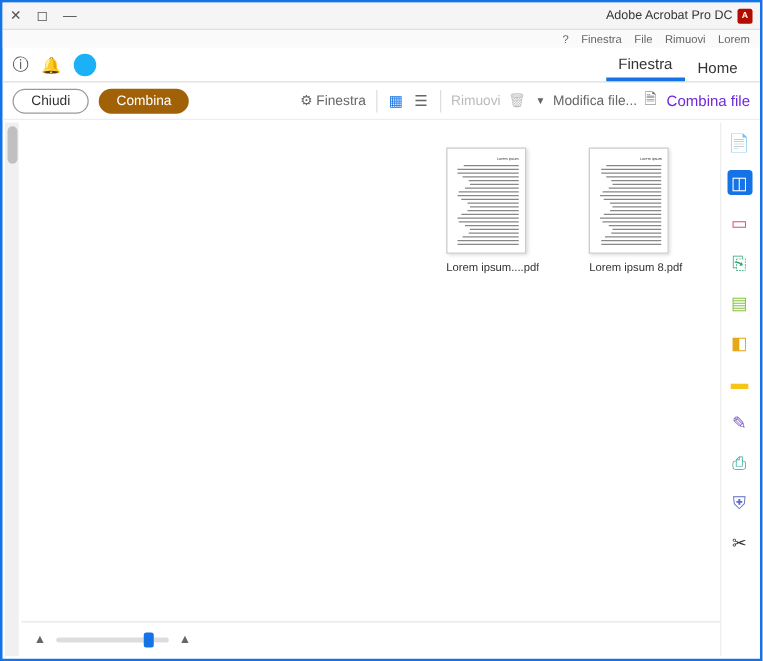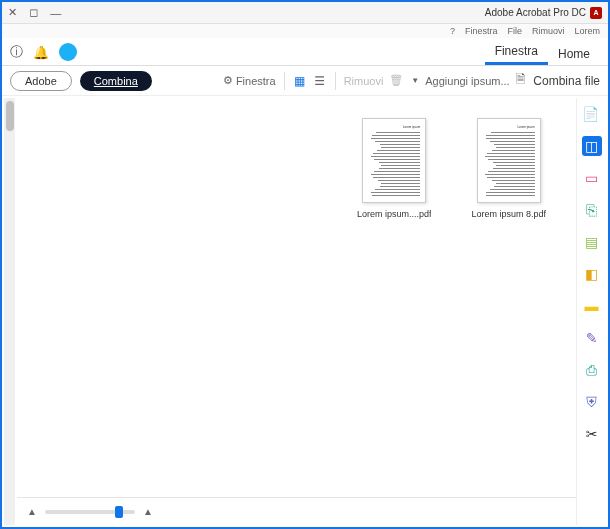--- a/index.html
+++ b/index.html
@@ -14,43 +14,43 @@
 .menubar { height: 14px; display: flex; flex-direction: row-reverse; align-items: center; gap: 10px; padding: 0 8px; font-size: 9px; color: #666; background: #fafafa; }
 
 .tabbar { height: 28px; display: flex; flex-direction: row-reverse; align-items: flex-end; border-bottom: 1px solid #ddd; padding: 0 8px; }
 .tabbar .tab { padding: 4px 10px; font-size: 12px; color: #333; cursor: pointer; }
 .tabbar .tab.active { border-bottom: 3px solid #1473e6; font-weight: 500; }
 .tabbar .left-icons { margin-right: auto; display: flex; align-items: center; gap: 10px; padding-bottom: 4px; }
 .tabbar .left-icons .dot { width: 18px; height: 18px; border-radius: 50%; background: #1cb0f6; }
 .tabbar .left-icons .bell, .tabbar .left-icons .info { color: #555; font-size: 13px; }
 
 .toolbar { height: 30px; display: flex; flex-direction: row-reverse; align-items: center; padding: 0 8px; border-bottom: 1px solid #eee; gap: 8px; font-size: 11px; }
-.toolbar .crumb { color: #404040; font-size: 12px; }
+.toolbar .crumb { color: #6d28d9; font-size: 12px; }
 .toolbar .action-group { display: flex; flex-direction: row-reverse; align-items: center; gap: 6px; color: #666; }
 .toolbar .action-group.disabled { color: #bbb; }
 .toolbar .sep { width: 1px; height: 18px; background: #ddd; }
 .toolbar .view-icons { display: flex; gap: 6px; }
 .toolbar .view-icons span { width: 14px; height: 14px; display: inline-flex; align-items: center; justify-content: center; font-size: 12px; color: #666; cursor: pointer; }
 .toolbar .view-icons span.active { color: #1473e6; }
 .toolbar .options { display: flex; align-items: center; gap: 3px; color: #666; cursor: pointer; }
 .toolbar .spacer { flex: 1; }
-.toolbar .btn-combine { background: #0f172a; color: #fff; border: none; border-radius: 12px; padding: 4px 14px; font-size: 11px; cursor: pointer; text-decoration: underline; }
+.toolbar .btn-combine { background: #a16207; color: #fff; border: none; border-radius: 12px; padding: 4px 14px; font-size: 11px; cursor: pointer; }
 .toolbar .btn-close { background: #fff; border: 1px solid #999; border-radius: 12px; padding: 3px 14px; font-size: 11px; cursor: pointer; color: #333; }
 
 .workspace { position: absolute; top: 96px; bottom: 2px; left: 2px; right: 2px; display: flex; flex-direction: row-reverse; }
 .side-rail { width: 30px; background: #fff; border-left: 1px solid #eee; display: flex; flex-direction: column; align-items: center; padding-top: 6px; gap: 12px; }
 .side-rail .tool { width: 20px; height: 20px; display: flex; align-items: center; justify-content: center; font-size: 14px; cursor: pointer; border-radius: 3px; }
 .side-rail .tool.active { background: #1473e6; color: #fff; }
 
 .canvas { flex: 1; position: relative; border-left: 1px solid #eee; background: #fff; }
 .scrollbar-v { position: absolute; top: 0; left: 0; width: 10px; height: 100%; background: #f0f0f0; }
 .scrollbar-v .thumb { width: 8px; margin: 1px; background: #c0c0c0; border-radius: 4px; height: 30px; position: absolute; top: 2px; }
 
 .thumbs-area { position: absolute; top: 0; right: 0; left: 12px; bottom: 30px; display: flex; flex-direction: row-reverse; gap: 40px; padding: 20px 30px; }
-.thumb-item { display: flex; flex-direction: column; align-items: center; gap: 6px; }
+.thumb-item { display: flex; flex-direction: column; align-items: flex-start; gap: 6px; }
 .thumb-page { width: 64px; height: 85px; border: 1px solid #ccc; background: #fff; box-shadow: 1px 1px 3px rgba(0,0,0,0.15); padding: 6px 5px; overflow: hidden; }
 .thumb-page .fake-title { font-size: 3px; text-align: right; color: #333; margin-bottom: 3px; }
 .thumb-page .fake-line { height: 1px; background: #888; margin-bottom: 2px; }
 .thumb-label { font-size: 9px; color: #333; max-width: 80px; white-space: nowrap; overflow: hidden; text-overflow: ellipsis; direction: rtl; }
 
 .zoom-bar { position: absolute; bottom: 0; left: 12px; right: 0; height: 28px; border-top: 1px solid #e5e5e5; display: flex; align-items: center; padding: 0 10px; gap: 8px; }
 .zoom-bar .mtn { font-size: 10px; color: #666; }
 .zoom-bar .track { flex: 0 0 90px; height: 4px; background: #ddd; border-radius: 2px; position: relative; }
 .zoom-bar .track .handle { position: absolute; top: -4px; width: 8px; height: 12px; background: #1473e6; border-radius: 2px; left: 70px; }
 .gear { font-size: 11px; }
@@ -88,40 +88,40 @@
     <span class="info">ⓘ</span>
     <span class="bell">🔔</span>
     <span class="dot"></span>
   </div>
 </div>
 
 <div class="toolbar">
   <span class="crumb">Combina file</span>
   <div class="action-group">
     <span class="addfile-icon">🗎</span>
-    <span>Aggiungi ipsum...</span>
+    <span>Modifica file...</span>
     <span class="caret">▼</span>
   </div>
   <div class="action-group disabled">
     <span class="trash">🗑</span>
     <span>Rimuovi</span>
   </div>
   <div class="sep"></div>
   <div class="view-icons">
     <span class="active">▦</span>
     <span>☰</span>
   </div>
   <div class="sep"></div>
   <div class="options">
     <span class="gear">⚙</span>
     <span>Finestra</span>
   </div>
   <div class="spacer"></div>
   <button class="btn-combine">Combina</button>
-  <button class="btn-close">Adobe</button>
+  <button class="btn-close">Chiudi</button>
 </div>
 
 <div class="workspace">
   <div class="side-rail" id="side-rail">
       <div class="tool" style="color: rgb(232, 70, 124);">📄</div>
       <div class="tool active" style="color: rgb(255, 255, 255);">◫</div>
       <div class="tool" style="color: rgb(232, 70, 124);">▭</div>
       <div class="tool" style="color: rgb(47, 165, 116);">⎘</div>
       <div class="tool" style="color: rgb(139, 195, 74);">▤</div>
       <div class="tool" style="color: rgb(230, 168, 23);">◧</div>

